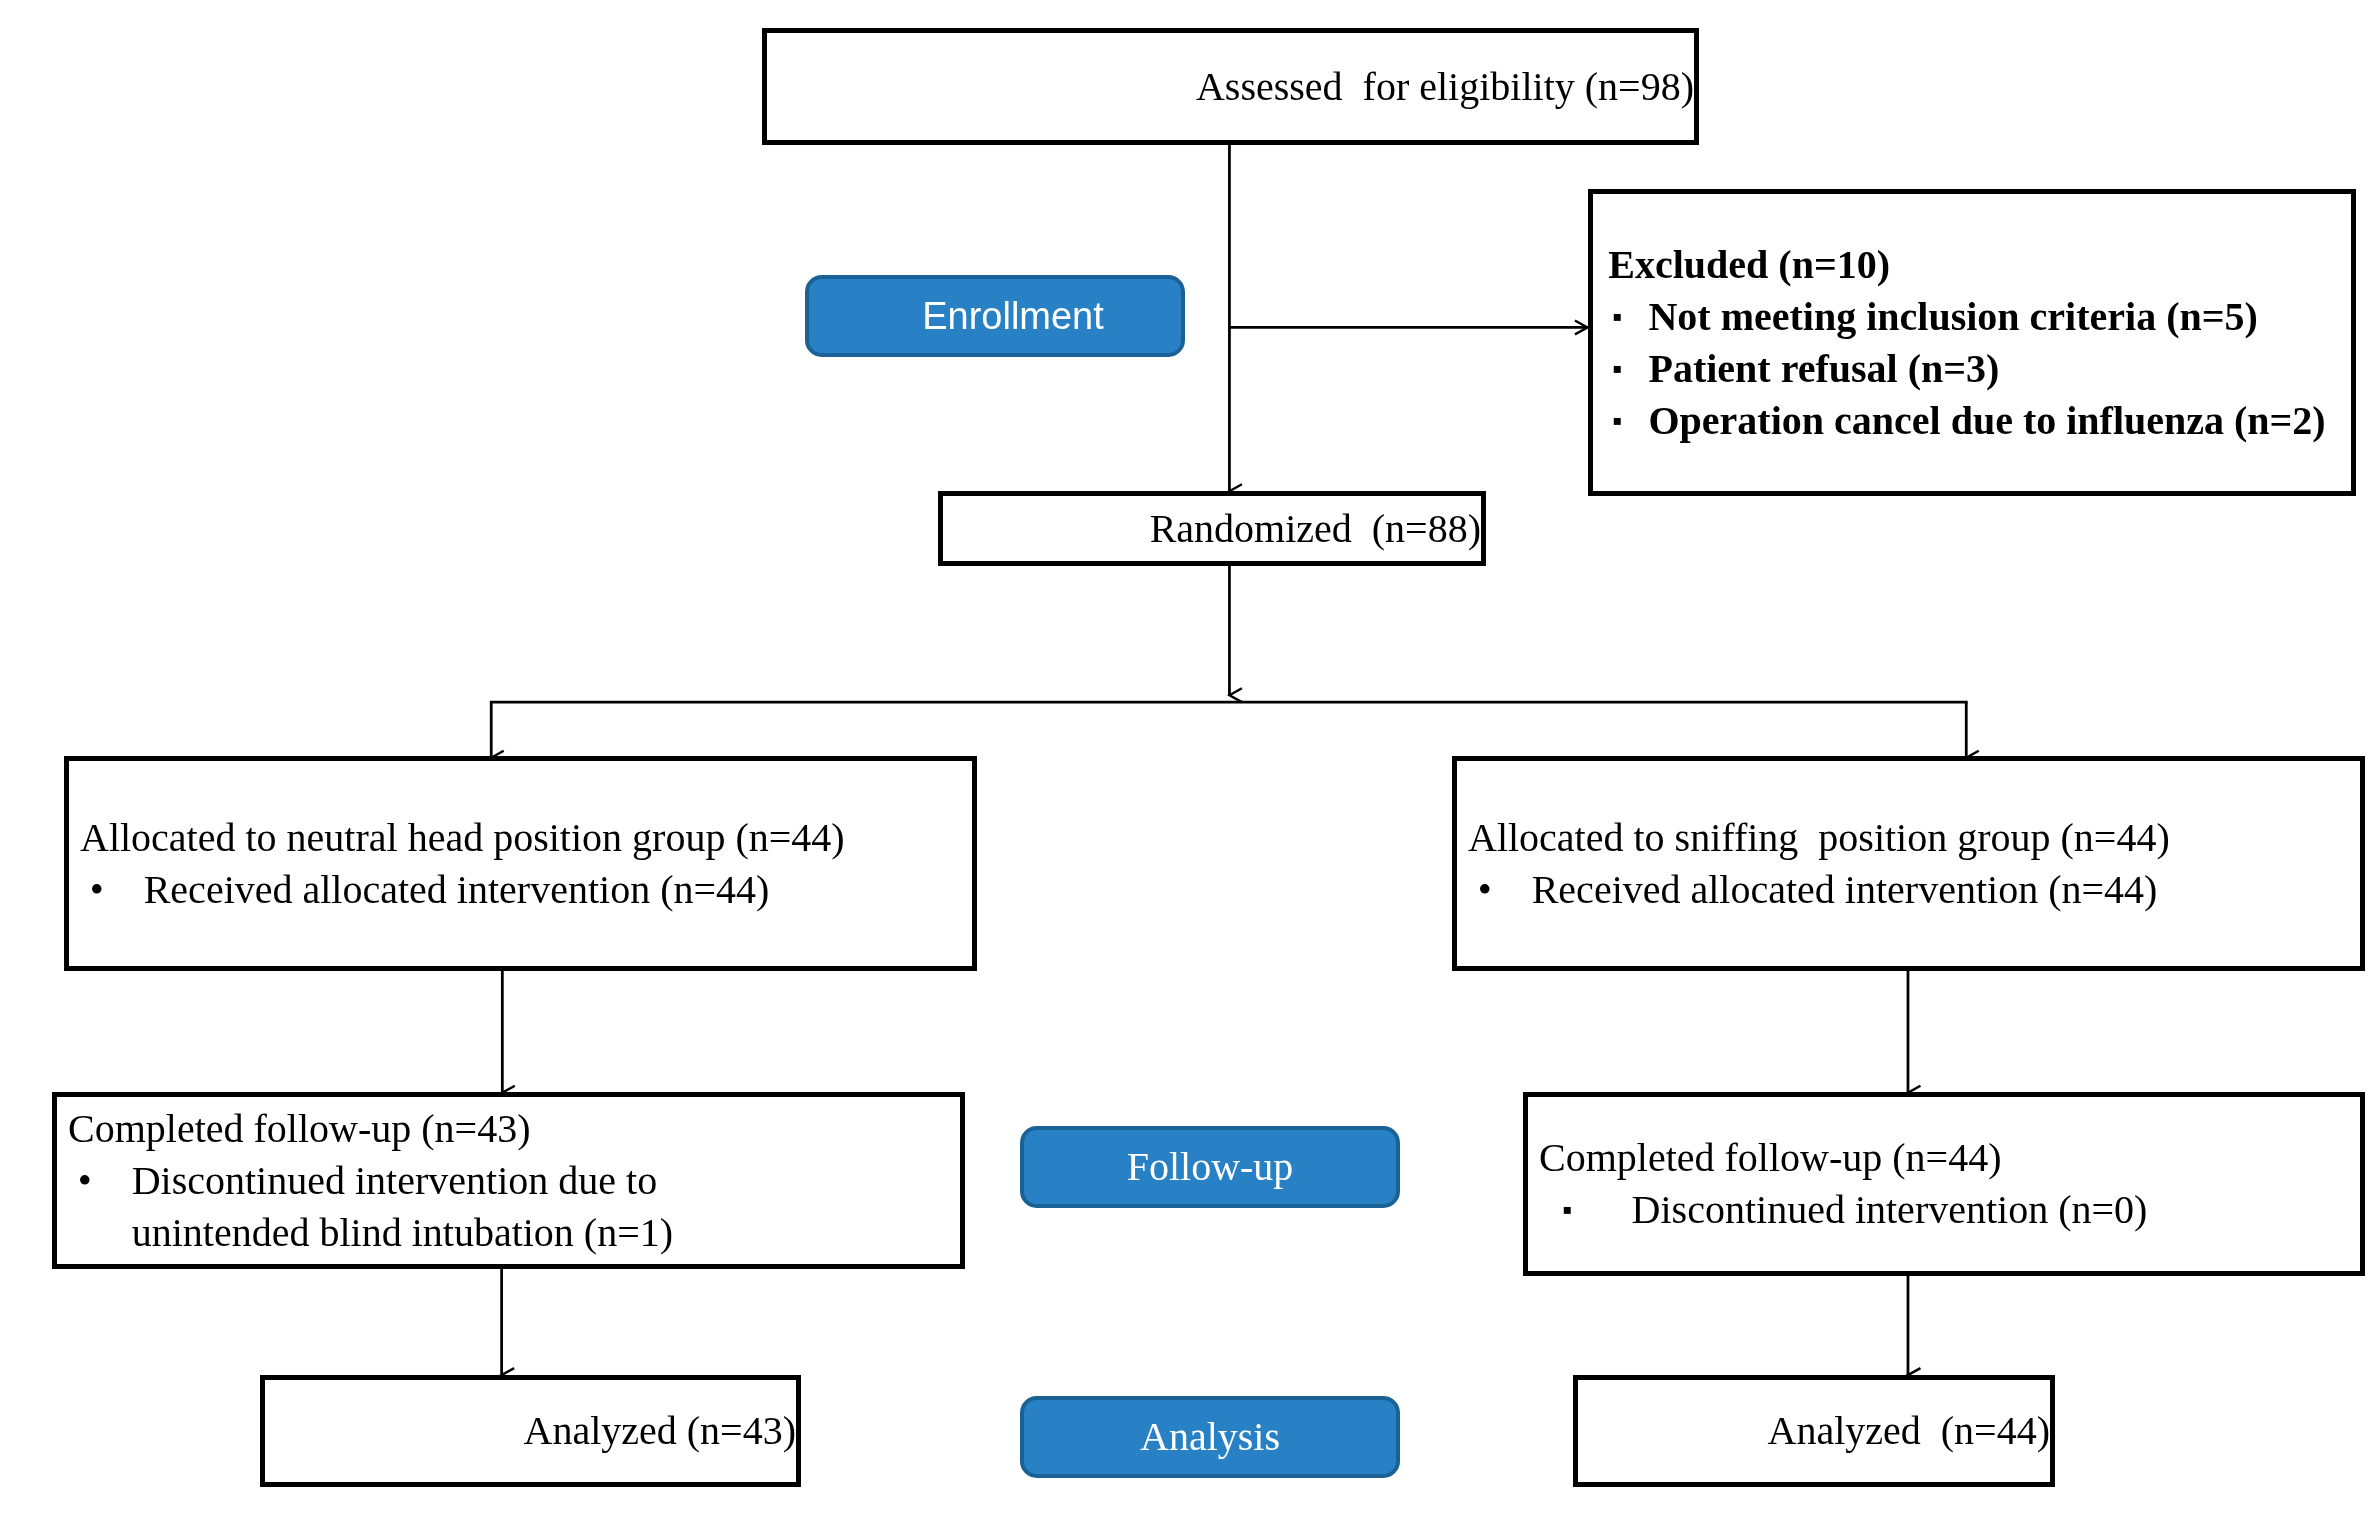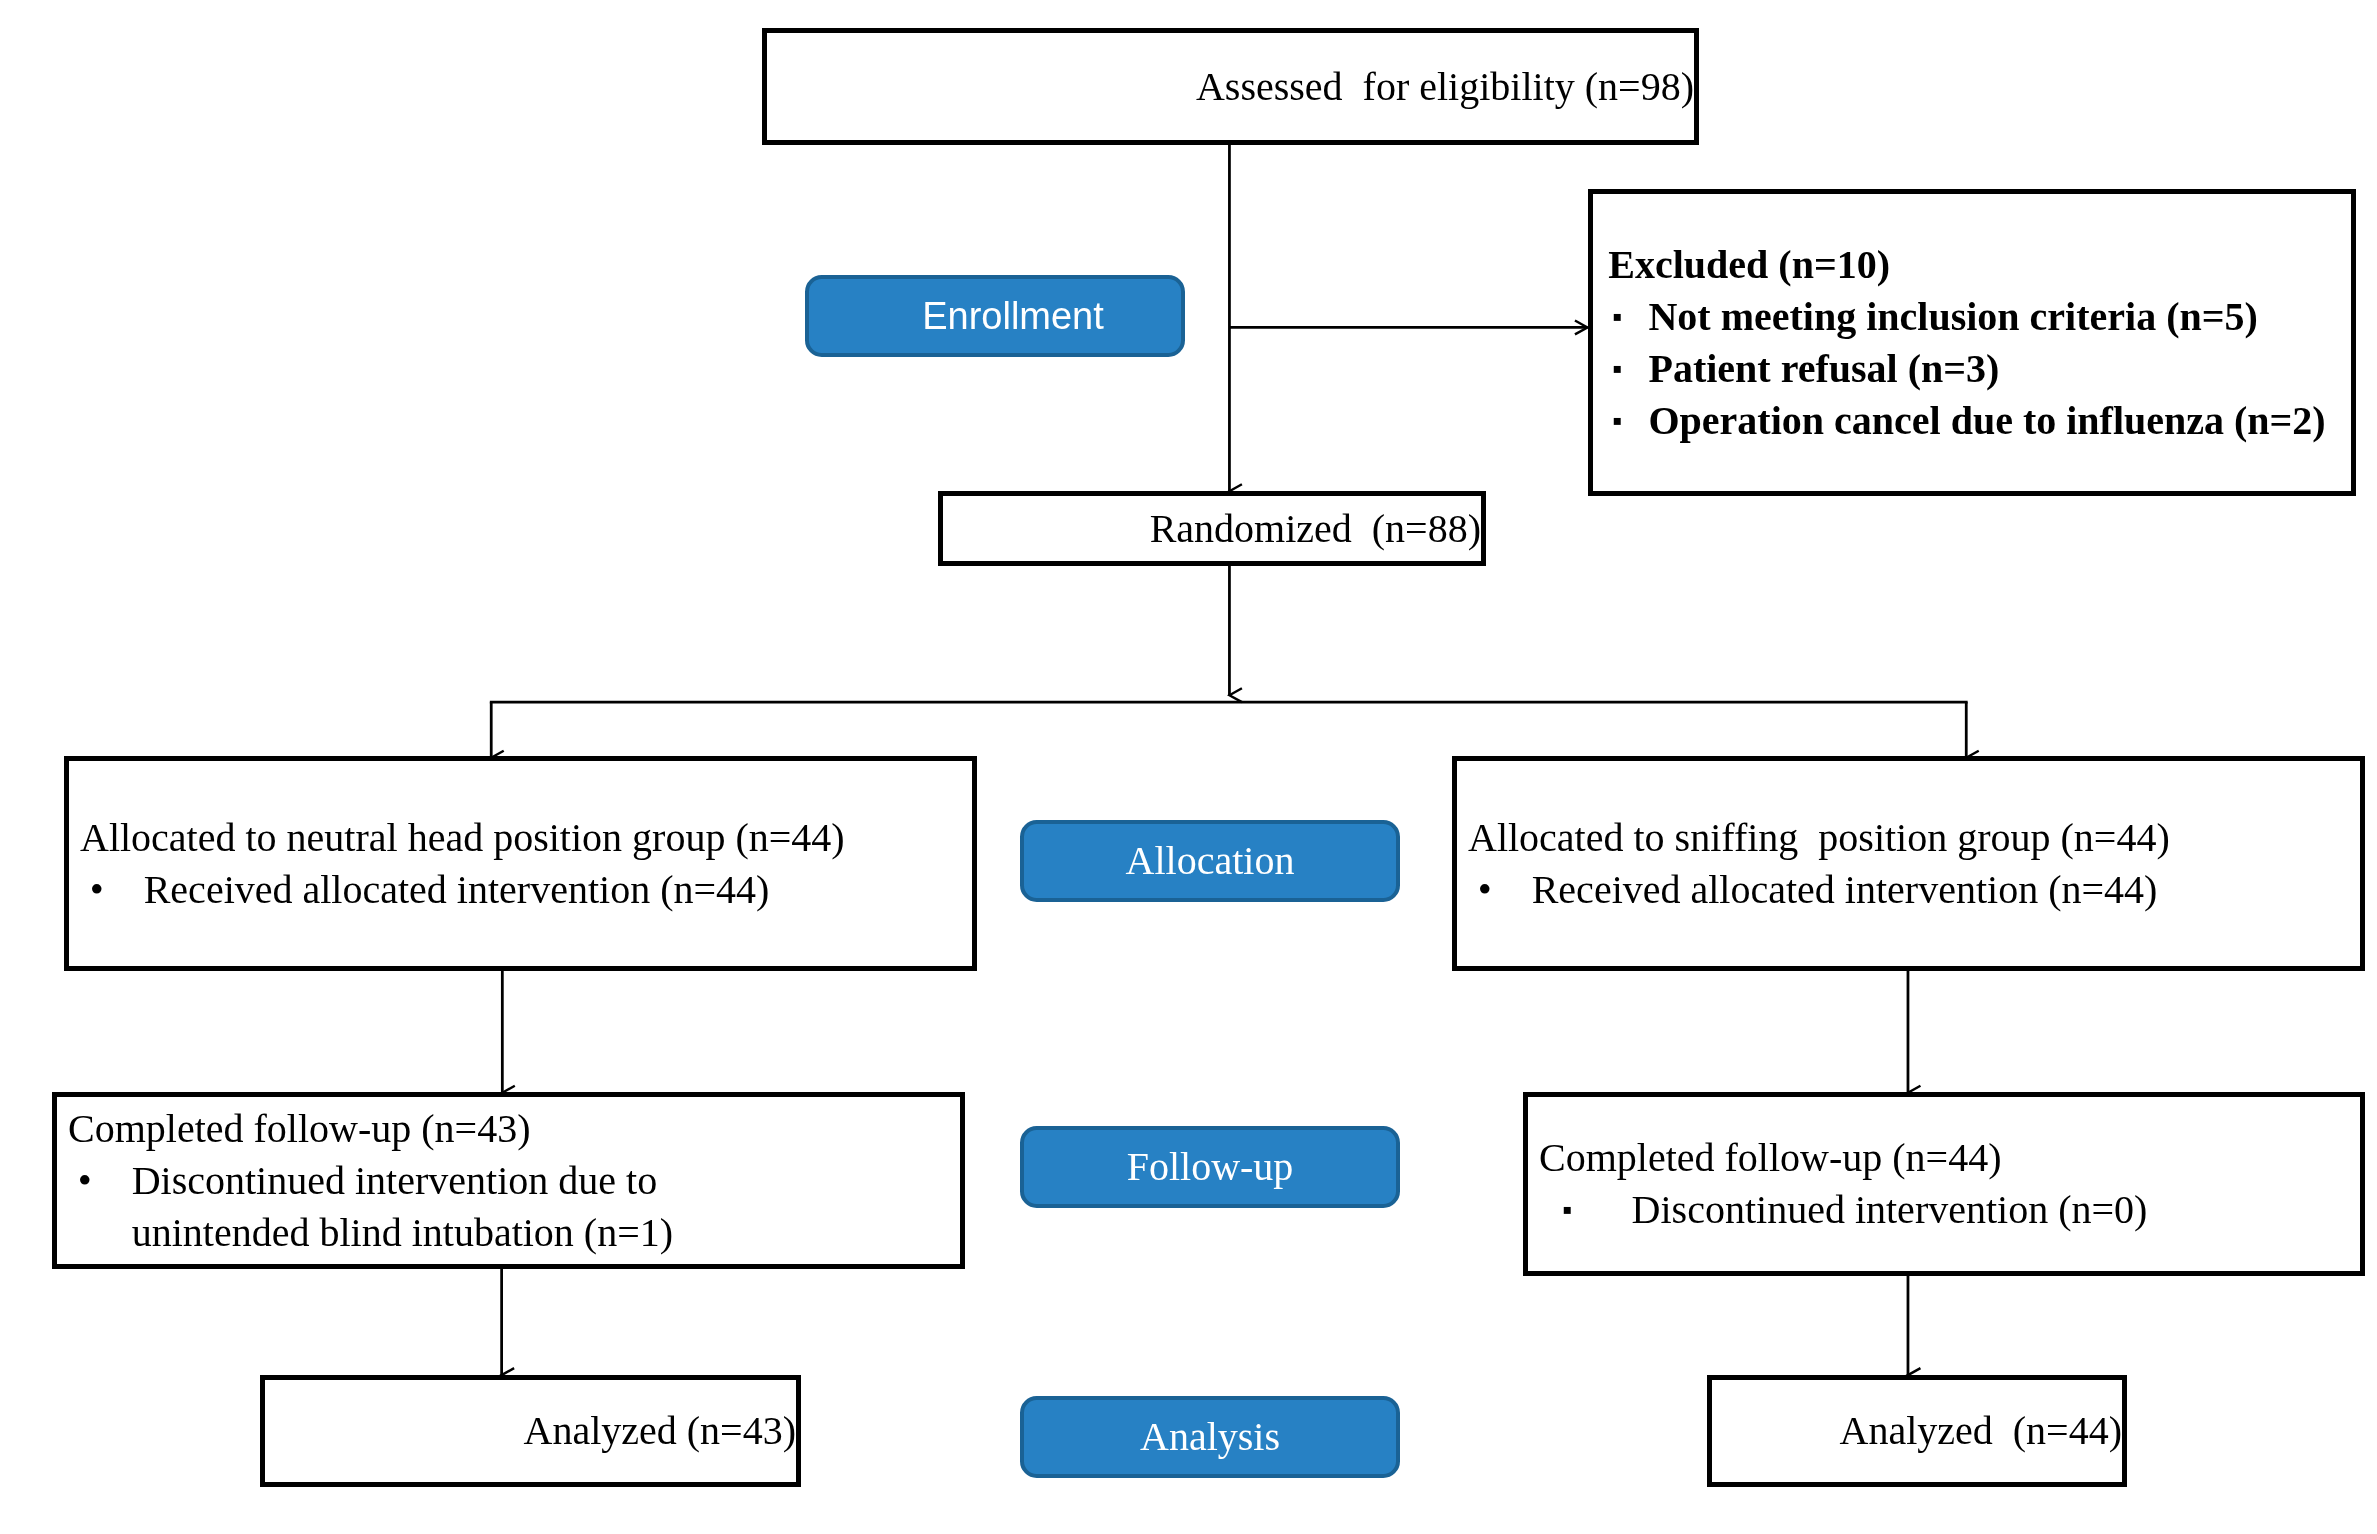--- a/index.html
+++ b/index.html
@@ -204,33 +204,30 @@
       </div>
     </div>
   </div>
 
   <div class="box" style="left:228px; top:1375px; width:541px; height:112px;margin-left:32px;">
     <div class="box-inner center">
       <div class="ln">Analyzed (n=43)</div>
     </div>
   </div>
 
-  <div class="box" style="left:1707px; top:1375px; width:420px; height:112px;">
+  <div class="box" style="left:1573px; top:1375px; width:482px; height:112px;">
     <div class="box-inner center">
       <div class="ln">Analyzed  (n=44)</div>
     </div>
   </div>
 
   <div class="pill sans" style="left:805px; top:275px; width:380px; height:82px;padding-left:36px;">
     <span class="pill-label">Enrollment</span>
   </div>
 
-  <div class="pill serif" style="left:1020px; top:820px; width:380px; height:82px;">
-    <span class="pill-label">Allocation</span>
-  </div>
 
   <div class="pill serif" style="left:1020px; top:1126px; width:380px; height:82px;">
     <span class="pill-label">Follow-up</span>
   </div>
 
   <div class="pill serif" style="left:1020px; top:1396px; width:380px; height:82px;">
     <span class="pill-label">Analysis</span>
   </div>
 
 </div>

